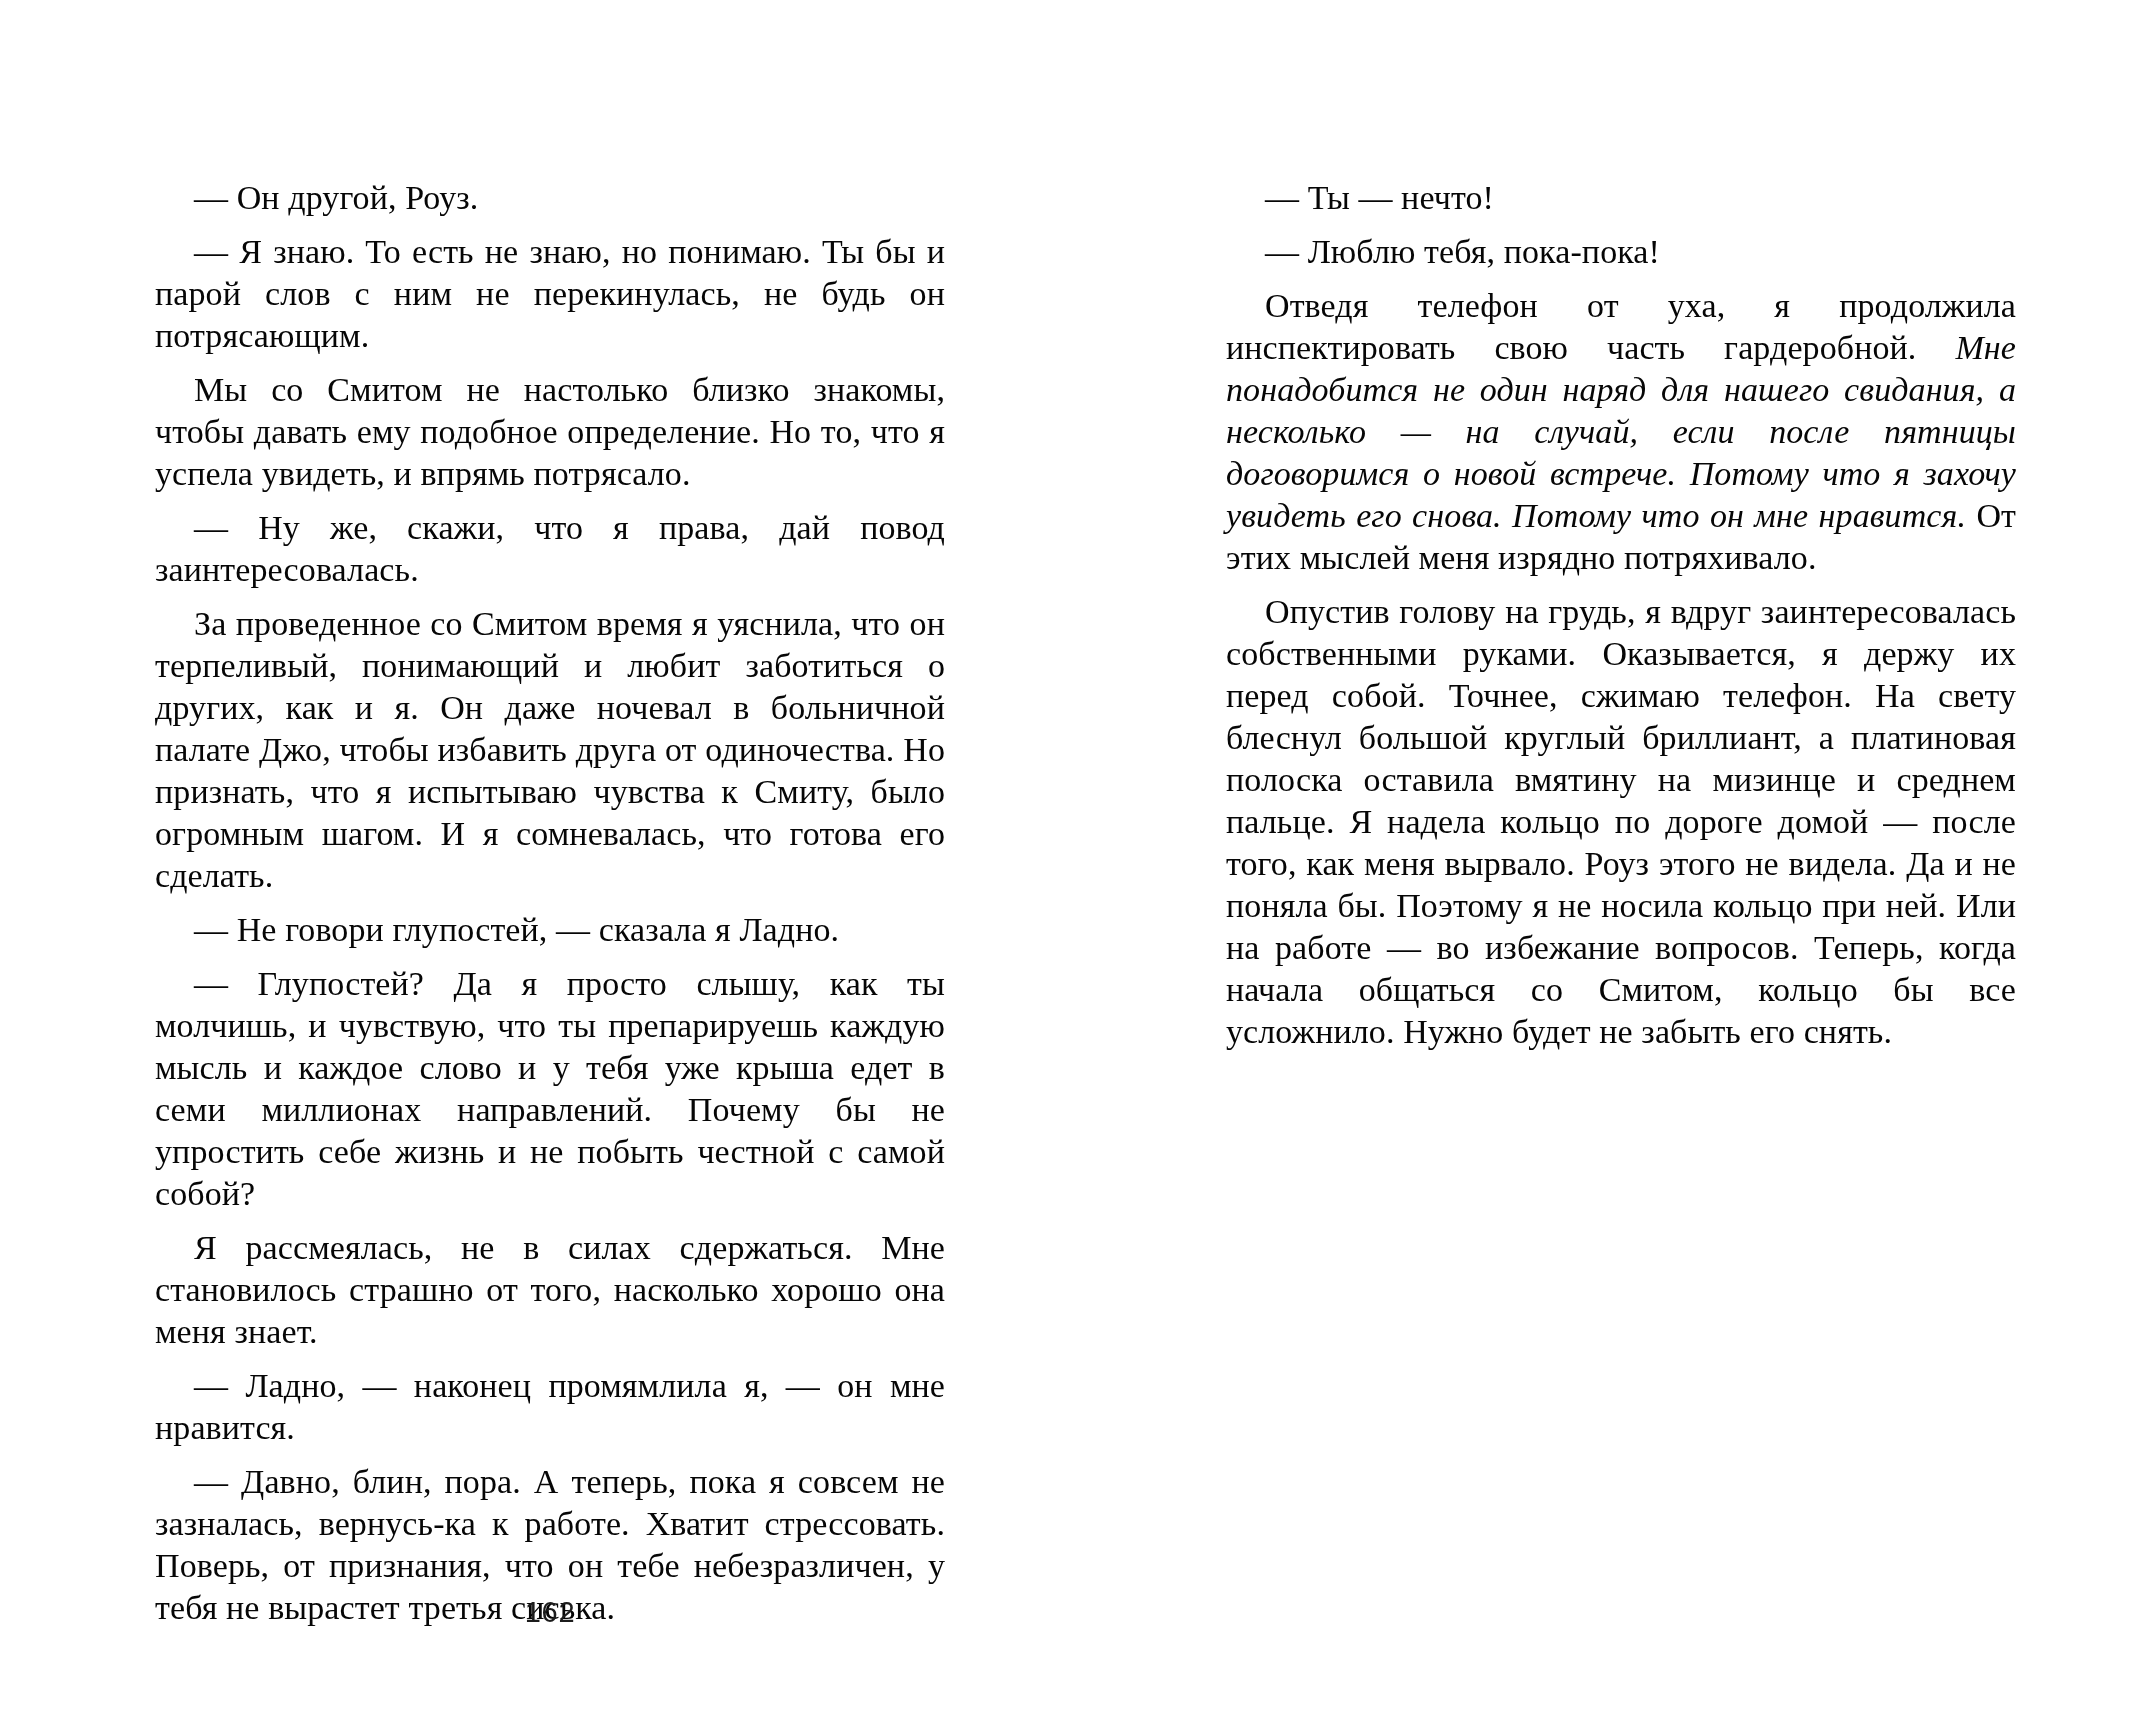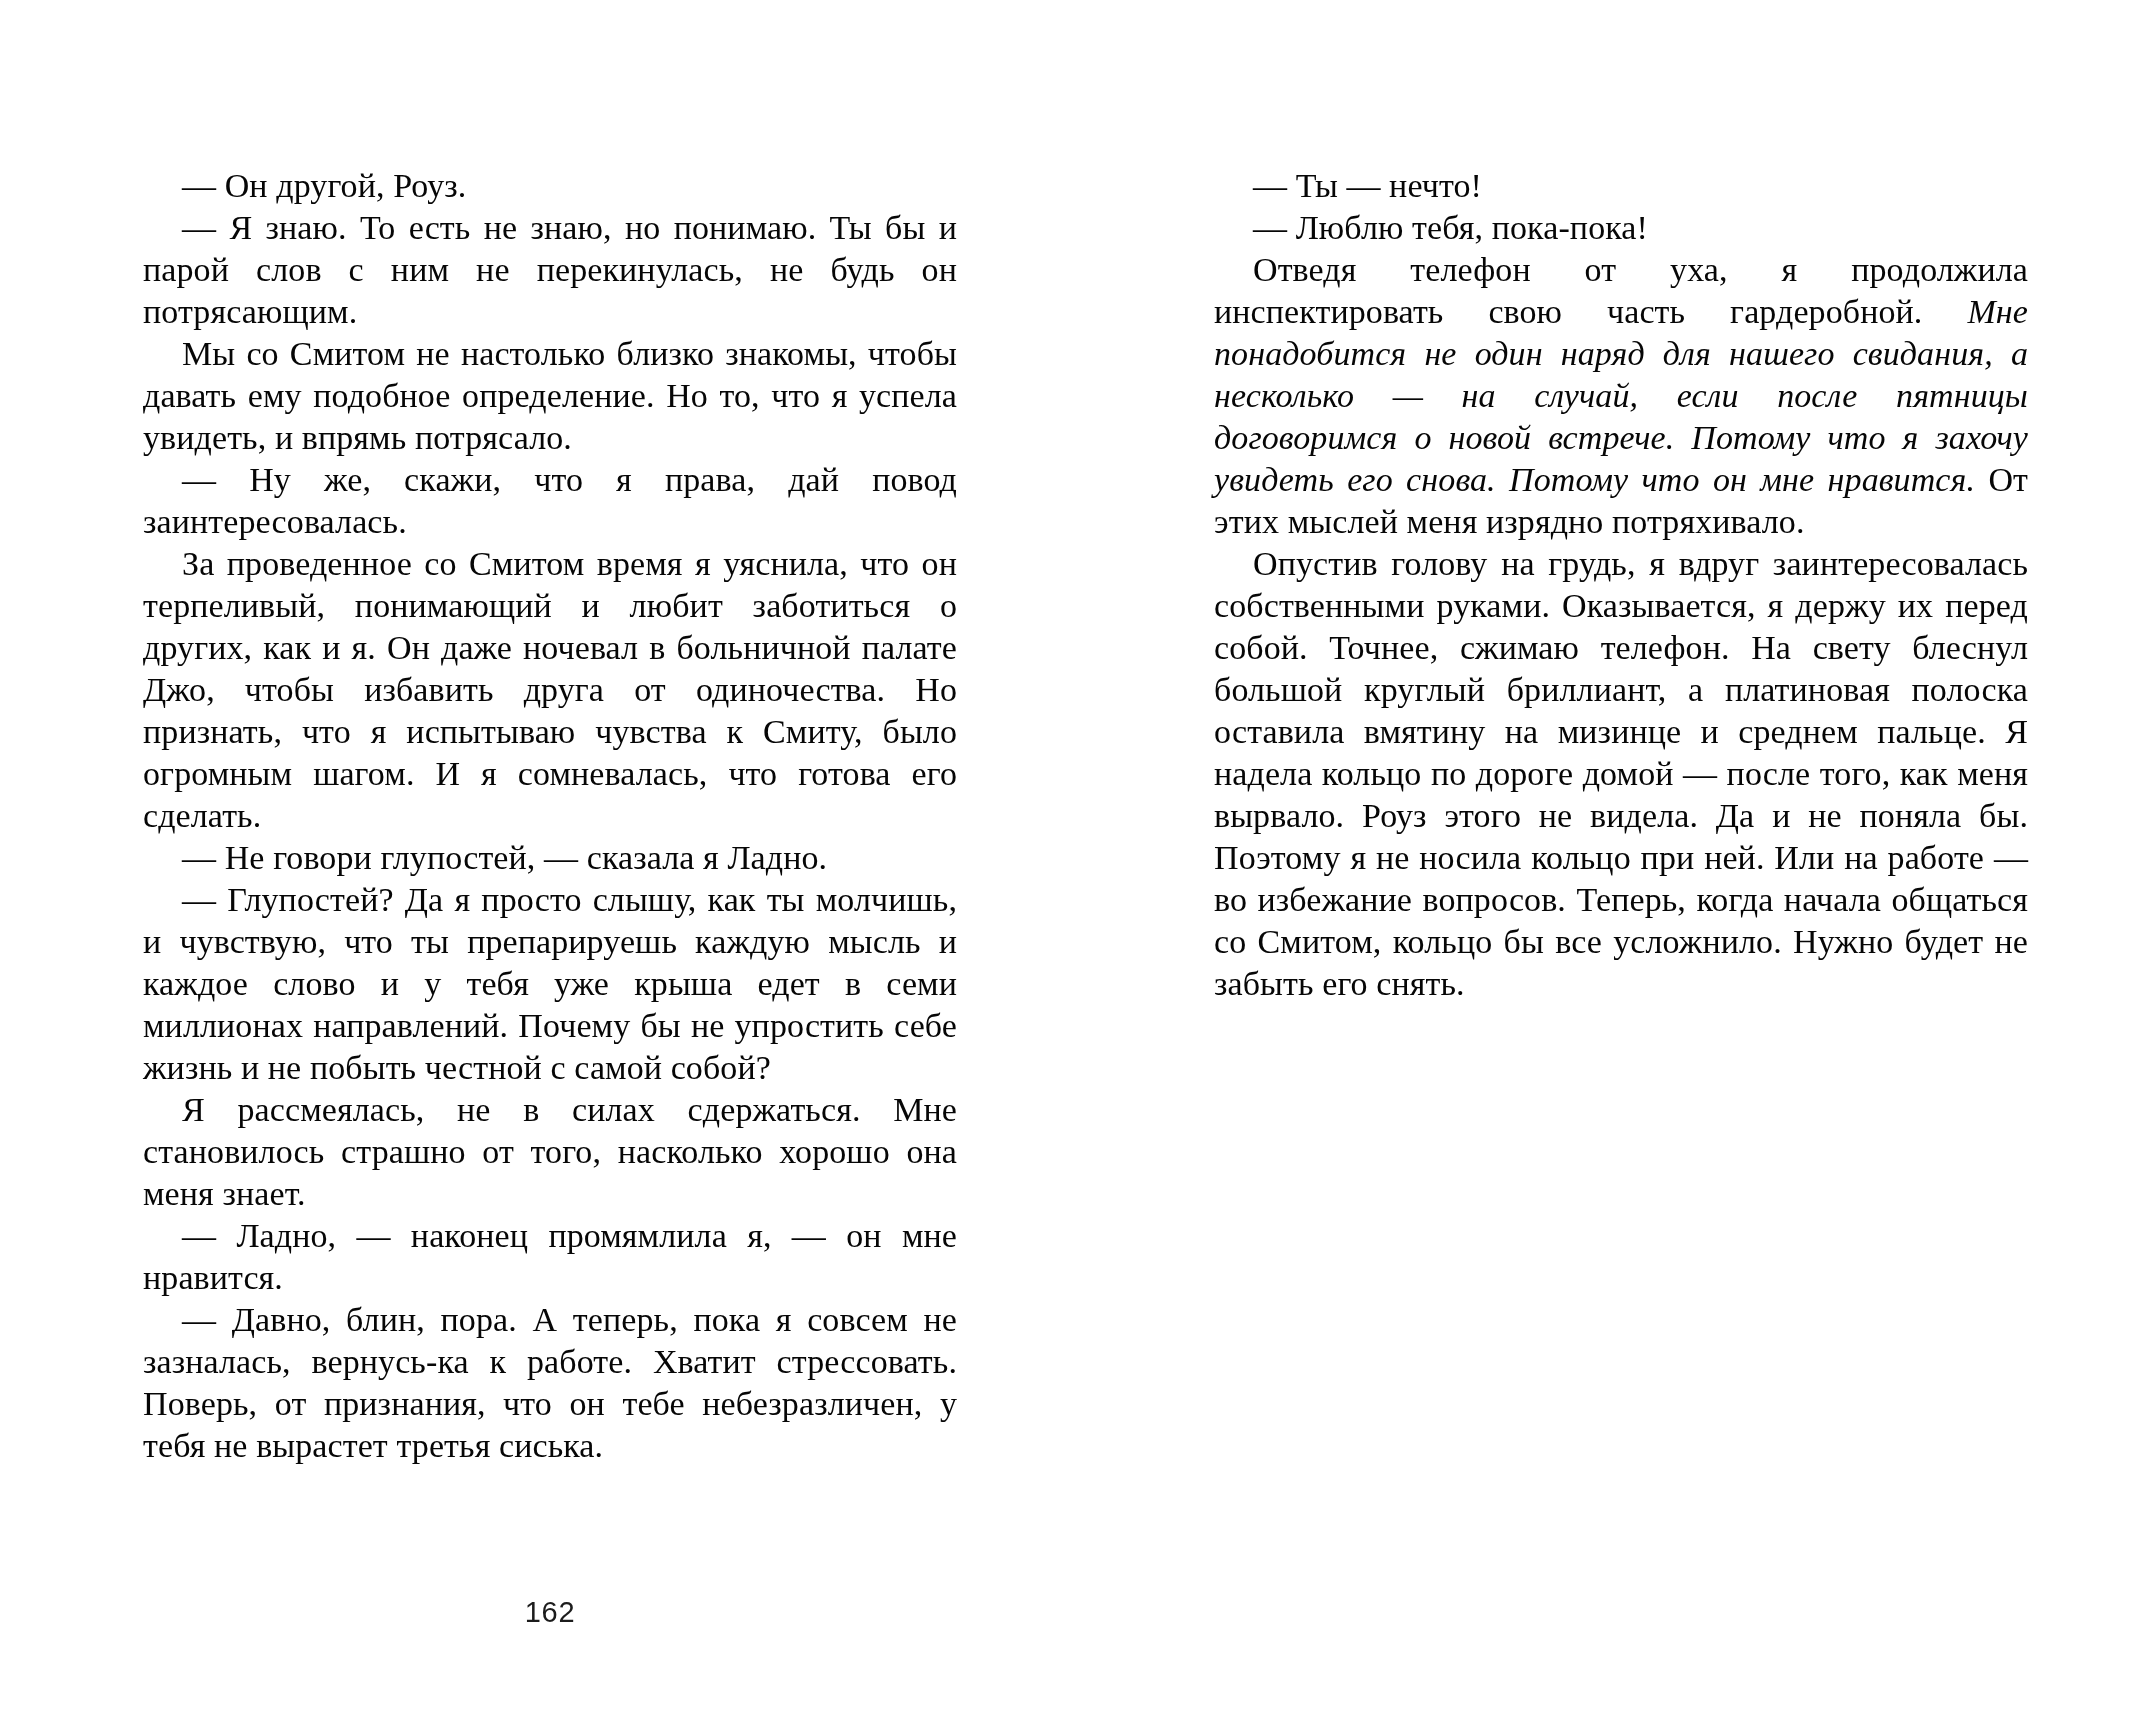--- a/index.html
+++ b/index.html
@@ -24,21 +24,21 @@
     width: 814px;
     color: #060606;
     font-size: 34px;
     line-height: 42px;
     text-align: justify;
     letter-spacing: 0.1px;
   }
   .page-column.left  { left: 143px;  }
   .page-column.right { left: 1214px; }
   .page-column p {
-    margin: 0;
+    margin: 12px;
     padding: 0;
     text-indent: 39px;
   }
   .page-column i {
   }
   .page-number {
     position: absolute;
     left: 143px;
     top: 1596px;
     width: 814px;

